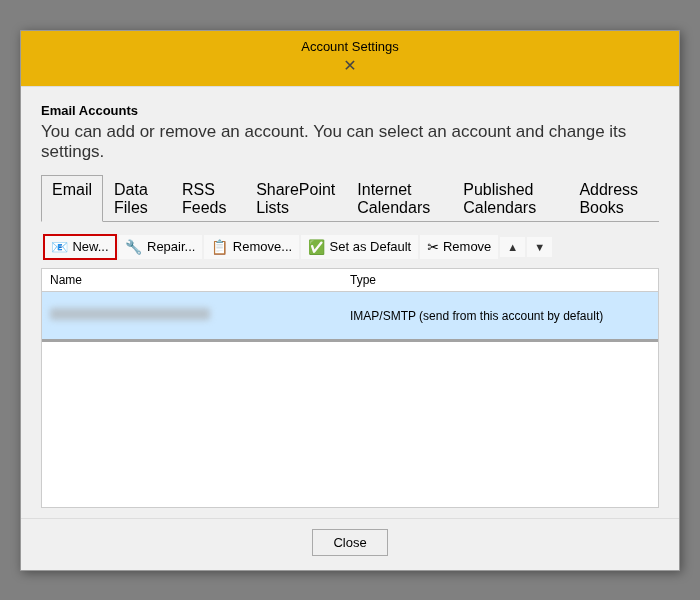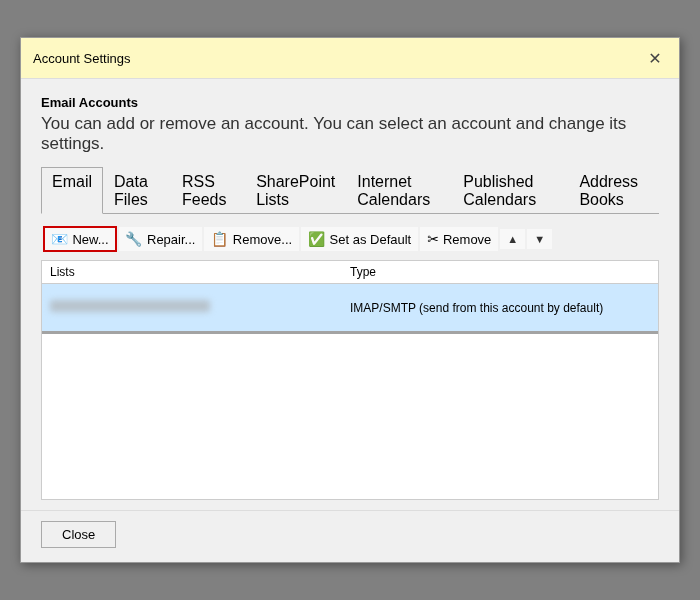--- a/index.html
+++ b/index.html
@@ -23,27 +23,28 @@
     .dialog {
       width: 660px;
       background: #f0f0f0;
       border: 1px solid #999;
       box-shadow: 2px 2px 10px rgba(0,0,0,0.4);
       display: flex;
       flex-direction: column;
     }
 
     .title-bar {
-      background: #fef9c3;
+      background: #eab308;
       border-bottom: 1px solid #ddd;
       display: flex;
       align-items: center;
       justify-content: space-between;
       padding: 8px 12px 8px 12px;
       min-height: 36px;
+      flex-direction: column;
     }
 
     .title-bar-text {
       font-size: 13px;
       font-weight: 400;
       color: #000;
     }
 
     .close-btn {
       width: 24px;
@@ -186,21 +187,21 @@
     }
 
     .row-type {
       flex: 1;
       font-size: 12px;
       color: #000;
     }
 
     .dialog-footer {
       display: flex;
-      justify-content: flex-start;
+      justify-content: center;
       padding: 10px 20px 14px 20px;
       border-top: 1px solid #ddd;
       background: #f0f0f0;
     }
 
     .footer-btn {
       padding: 5px 20px;
       background: #f0f0f0;
       border: 1px solid #aaa;
       cursor: pointer;
@@ -266,21 +267,21 @@
       <button class="toolbar-btn no-highlight">
         <span class="arrow-icon">▲</span>
       </button>
       <button class="toolbar-btn no-highlight">
         <span class="arrow-icon">▼</span>
       </button>
     </div>
 
     <div class="accounts-table">
       <div class="table-header">
-        <div class="col-name">Lists</div>
+        <div class="col-name">Name</div>
         <div class="col-type">Type</div>
       </div>
       <div class="table-row">
         <div class="col-name row-name">
           <span class="blurred-text"></span>
         </div>
         <div class="col-type row-type">IMAP/SMTP (send from this account by default)</div>
       </div>
     </div>
   </div>

